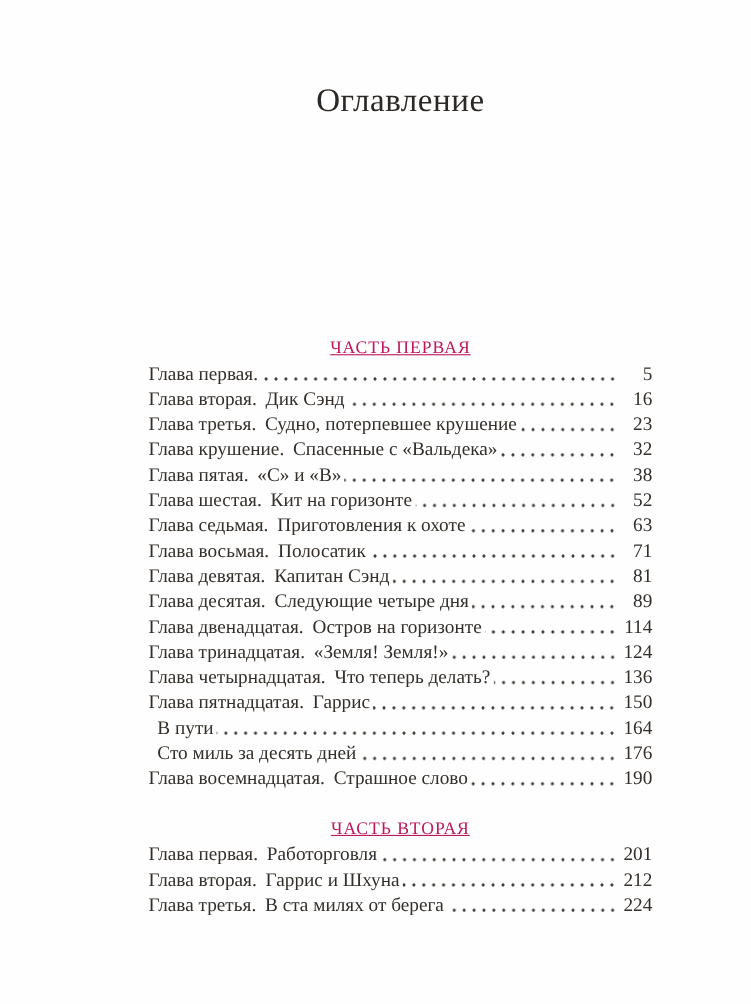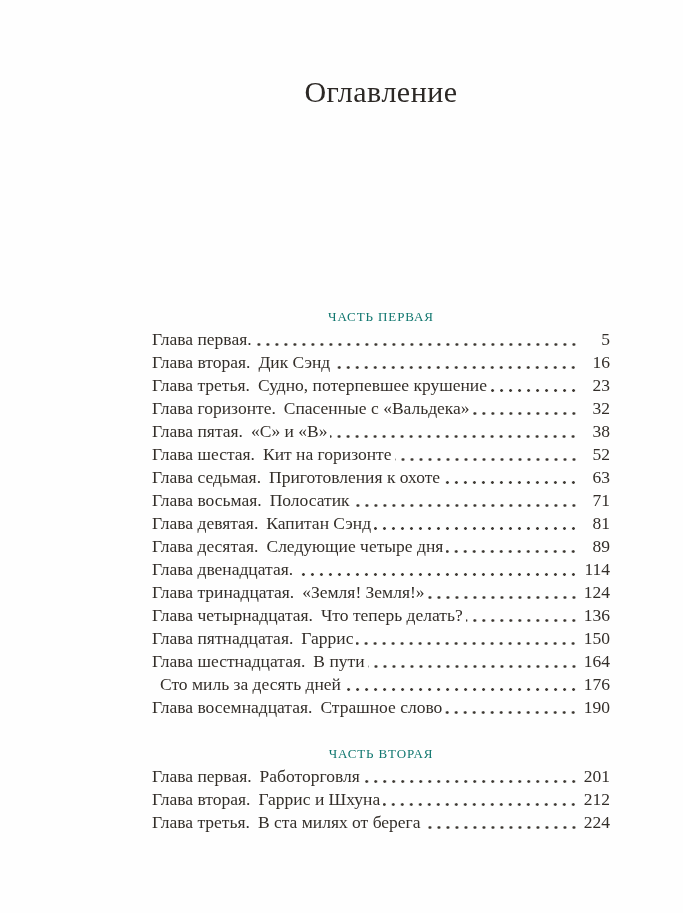--- a/index.html
+++ b/index.html
@@ -10,40 +10,40 @@
     background: #fefefe;
     font-family: "Liberation Serif", "DejaVu Serif", serif;
     color: #332e29;
     overflow: hidden;
   }
   .content {
     position: absolute;
     left: 135px;
     top: 0;
     width: 458px;
-    margin-left: 17px;
   }
   .toc-title {
     margin: 0;
     padding-top: 74px;
     font-size: 30px;
     line-height: 36px;
     font-weight: 400;
     text-align: center;
     letter-spacing: 0.5px;
     color: #2c2825;
   }
   .part-heading {
     margin: 0;
-    font-size: 13px;
+    font-size: 16px;
     line-height: 22px;
     font-weight: 400;
     text-align: center;
     letter-spacing: 0.9px;
-    color: #0f766e;
+    color: #be185d;
+    text-decoration: underline;
   }
   .part:first-child .part-heading { margin-top: 196px; }
   .part:not(:first-child) .part-heading { margin-top: 24px; }
   .entries {
     list-style: none;
     margin: 0;
     padding: 0;
   }
   .entry {
     display: flex;
@@ -95,21 +95,21 @@
   </li>
 
   <li class="entry">
     <span class="chapter">Глава третья.</span>
     <span class="entry-title">Судно, потерпевшее крушение</span>
     <span class="dots"></span>
     <span class="pagenum">23</span>
   </li>
 
   <li class="entry">
-    <span class="chapter">Глава горизонте.</span>
+    <span class="chapter">Глава крушение.</span>
     <span class="entry-title">Спасенные с «Вальдека»</span>
     <span class="dots"></span>
     <span class="pagenum">32</span>
   </li>
 
   <li class="entry">
     <span class="chapter">Глава пятая.</span>
     <span class="entry-title">«С» и «В»</span>
     <span class="dots"></span>
     <span class="pagenum">38</span>
@@ -146,20 +146,21 @@
   <li class="entry">
     <span class="chapter">Глава десятая.</span>
     <span class="entry-title">Следующие четыре дня</span>
     <span class="dots"></span>
     <span class="pagenum">89</span>
   </li>
 
 
   <li class="entry">
     <span class="chapter">Глава двенадцатая.</span>
+    <span class="entry-title">Остров на горизонте</span>
     <span class="dots"></span>
     <span class="pagenum">114</span>
   </li>
 
   <li class="entry">
     <span class="chapter">Глава тринадцатая.</span>
     <span class="entry-title">«Земля! Земля!»</span>
     <span class="dots"></span>
     <span class="pagenum">124</span>
   </li>
@@ -172,21 +173,20 @@
   </li>
 
   <li class="entry">
     <span class="chapter">Глава пятнадцатая.</span>
     <span class="entry-title">Гаррис</span>
     <span class="dots"></span>
     <span class="pagenum">150</span>
   </li>
 
   <li class="entry">
-    <span class="chapter">Глава шестнадцатая.</span>
     <span class="entry-title">В пути</span>
     <span class="dots"></span>
     <span class="pagenum">164</span>
   </li>
 
   <li class="entry">
     <span class="entry-title">Сто миль за десять дней</span>
     <span class="dots"></span>
     <span class="pagenum">176</span>
   </li>

